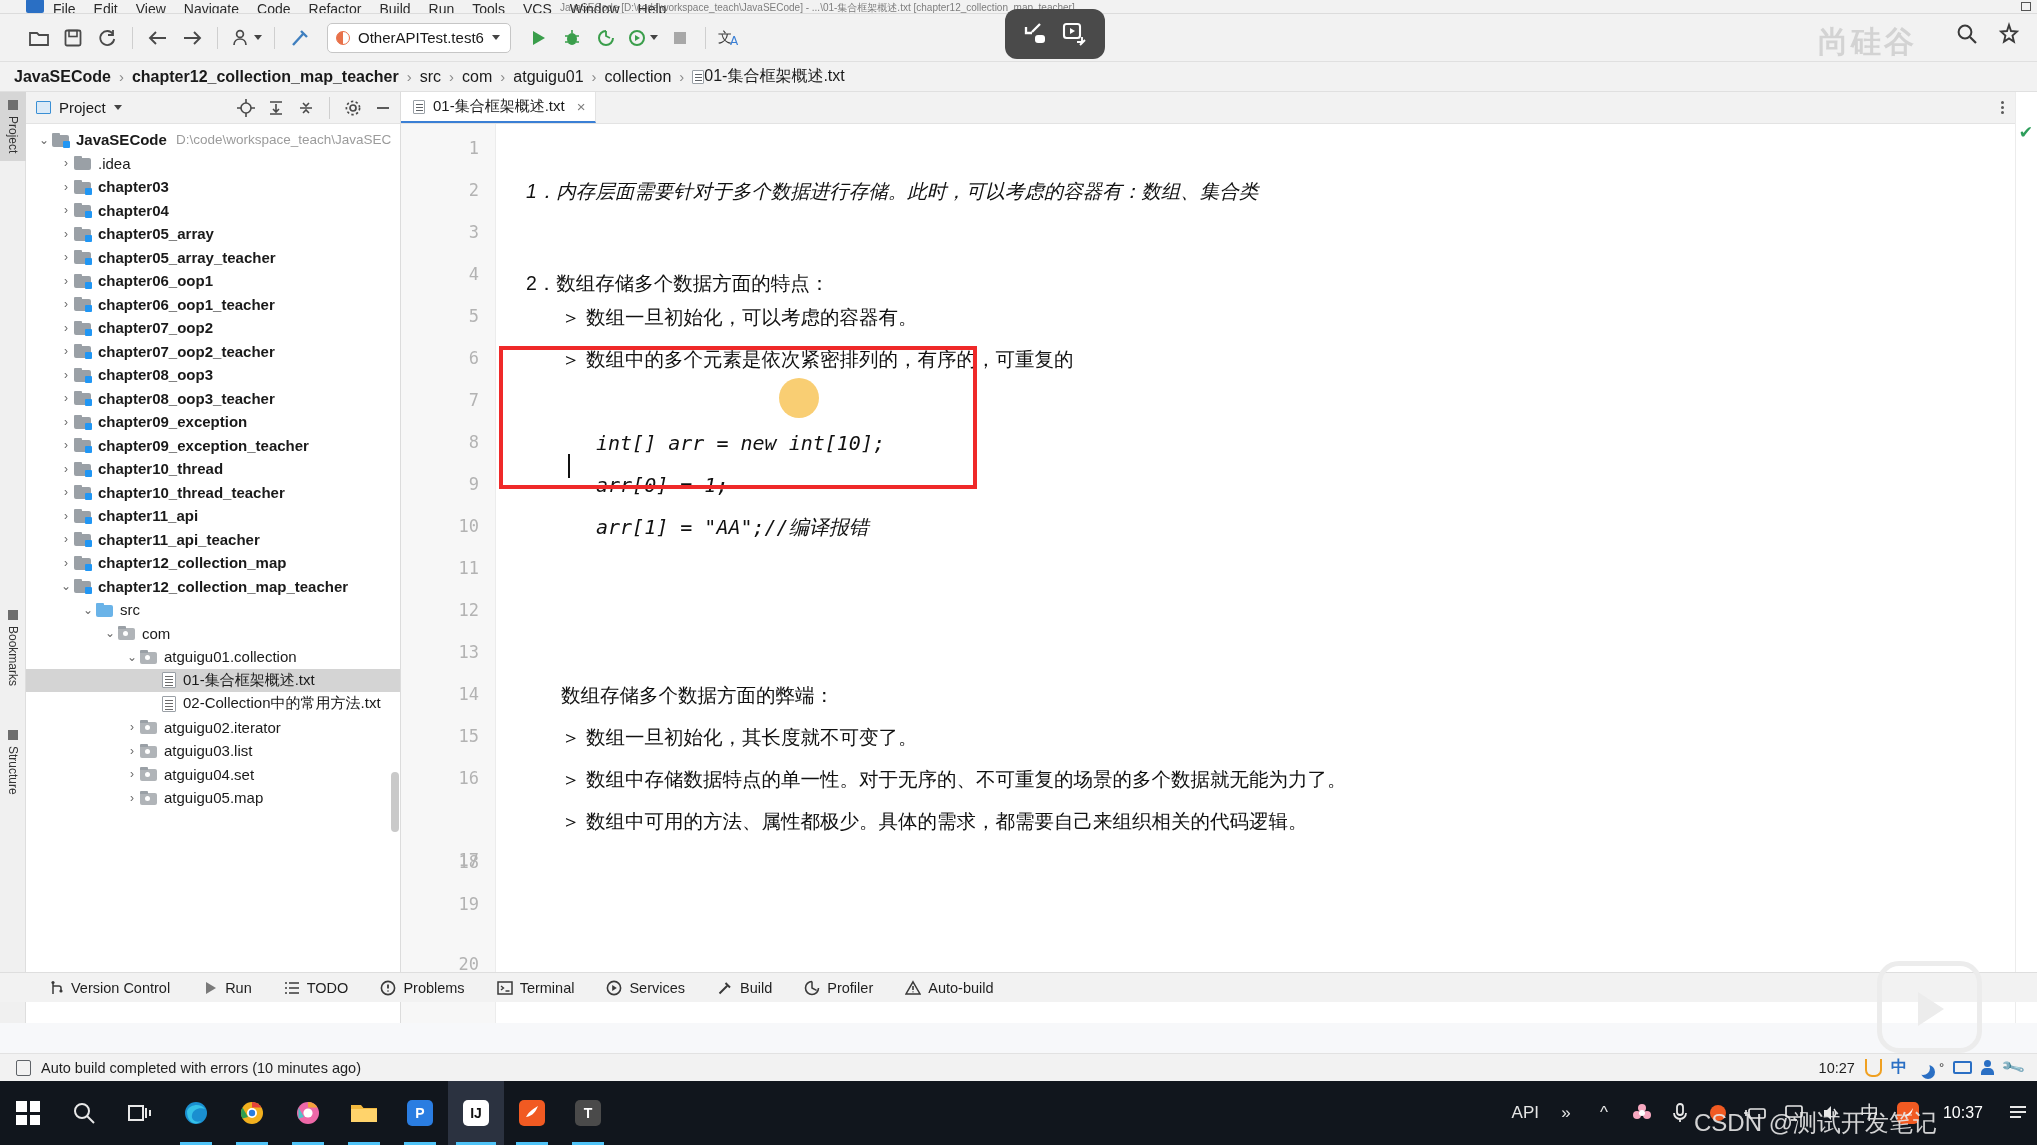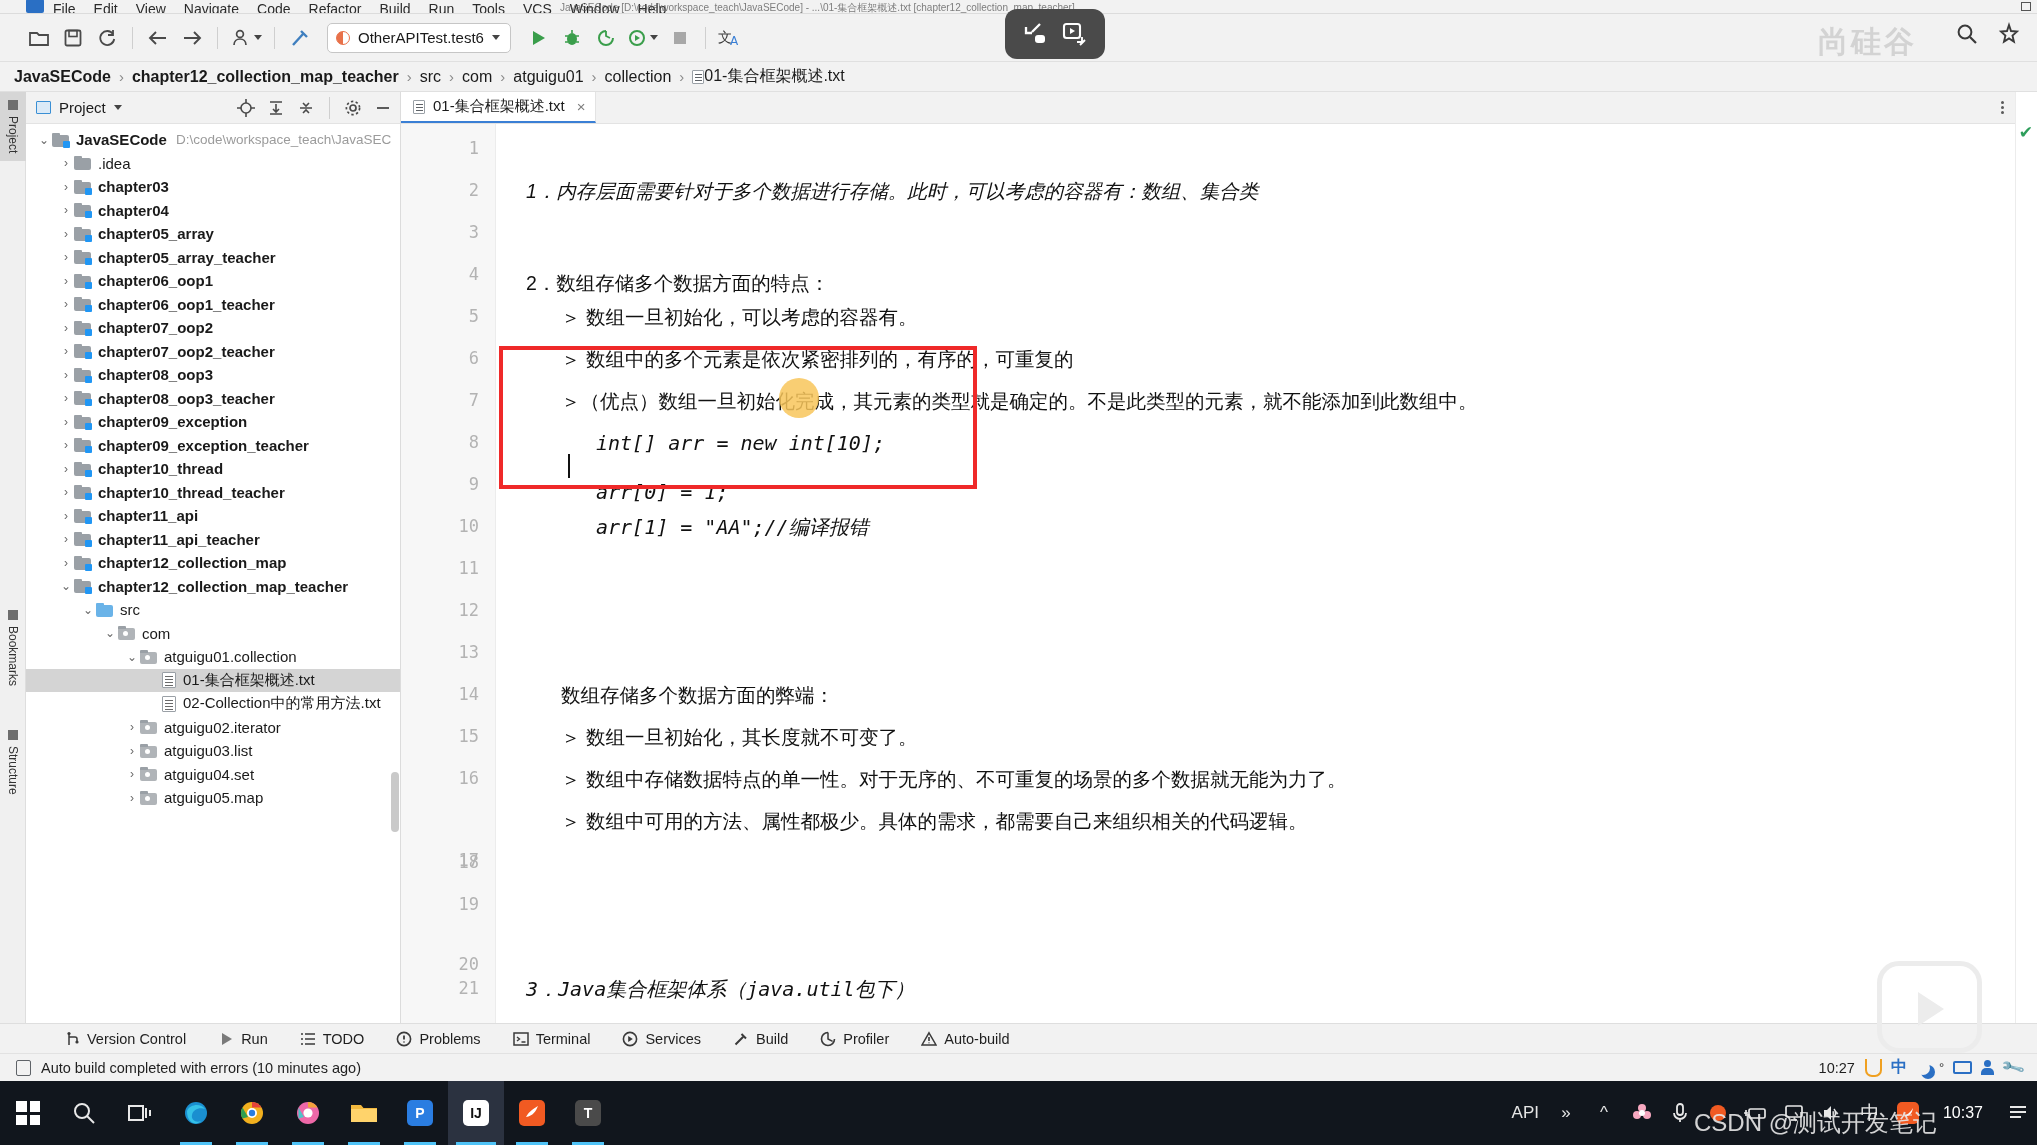--- a/index.html
+++ b/index.html
@@ -211,23 +211,23 @@
     border-left: 26px solid #ececec; border-top: 17px solid transparent;
     border-bottom: 17px solid transparent;
   }
   .wm-csdn {
     position: absolute; right: 100px; bottom: 6px; font-size: 24px;
     color: #e8e8e8; white-space: nowrap; z-index: 60; opacity: .9;
   }
 
   
   .toolwin {
-    position: absolute; left: 0; top: 1023px; width: 2037px; height: 30px;
+    position: absolute; left: 0; top: 972px; width: 2037px; height: 30px;
     background: #f2f2f2; border-top: 1px solid #dedede;
-    display: flex; align-items: center; padding-left: 48px; gap: 0;
+    display: flex; align-items: center; padding-left: 32px; gap: 0;
   }
   .twi { display: flex; align-items: center; gap: 7px; font-size: 14.5px;
          color: #1f1f1f; padding: 0 16px; white-space: nowrap; }
 
   
   .statusbar {
     position: absolute; left: 0; top: 1053px; width: 2037px; height: 28px;
     background: #f2f2f2; border-top: 1px solid #e2e2e2;
     display: flex; align-items: center; padding-left: 16px;
   }
@@ -693,23 +693,22 @@
           <div class="gline" style="top: 770px;">19</div>
           <div class="gline" style="top: 830px;">20</div>
           <div class="gline" style="top: 854px;">21</div>
           <div class="gline" style="top: 896px;">22</div>
         </div>
       <div class="content" id="content">
           <div class="cline" style="top: 56px; left: 30px; font-style: italic;">1．内存层面需要针对于多个数据进行存储。此时，可以考虑的容器有：数组、集合类</div>
           <div class="cline" style="top: 148px; left: 30px;">2．数组存储多个数据方面的特点：</div>
           <div class="cline" style="top: 182px; left: 65px;">＞ 数组一旦初始化，可以考虑的容器有。</div>
           <div class="cline" style="top: 224px; left: 65px;">＞ 数组中的多个元素是依次紧密排列的，有序的，可重复的</div>
-          <div class="cline" style="top: 266px; left: 65px;">＞（优点）数组一旦初始化完成，其元素的类型就是确定的。不是此类型的元素，就不能添加到此数组中。</div>
           <div class="cline mono" style="top: 308px; left: 100px;">int[] arr = new int[10];</div>
-          <div class="cline mono" style="top: 350px; left: 100px; margin-top: 7px;">arr[0] = 1;</div>
+          <div class="cline mono" style="top: 350px; left: 100px;">arr[0] = 1;</div>
           <div class="cline mono" style="top: 392px; left: 100px;">arr[1] = "AA";//编译报错</div>
           <div class="cline" style="top: 560px; left: 65px;">数组存储多个数据方面的弊端：</div>
           <div class="cline" style="top: 602px; left: 65px;">＞ 数组一旦初始化，其长度就不可变了。</div>
           <div class="cline" style="top: 644px; left: 65px;">＞ 数组中存储数据特点的单一性。对于无序的、不可重复的场景的多个数据就无能为力了。</div>
           <div class="cline" style="top: 686px; left: 65px;">＞ 数组中可用的方法、属性都极少。具体的需求，都需要自己来组织相关的代码逻辑。</div>
           <div class="cline mono" style="top: 854px; left: 30px;">3．Java集合框架体系（java.util包下）</div>
         </div>
       <div class="redbox" style="left:98px;top:222px;width:478px;height:143px"></div>
       <div class="dot-hl" style="left:378px;top:254px"></div>
       <div class="caretbar" style="left:167px;top:330px;height:24px"></div>

